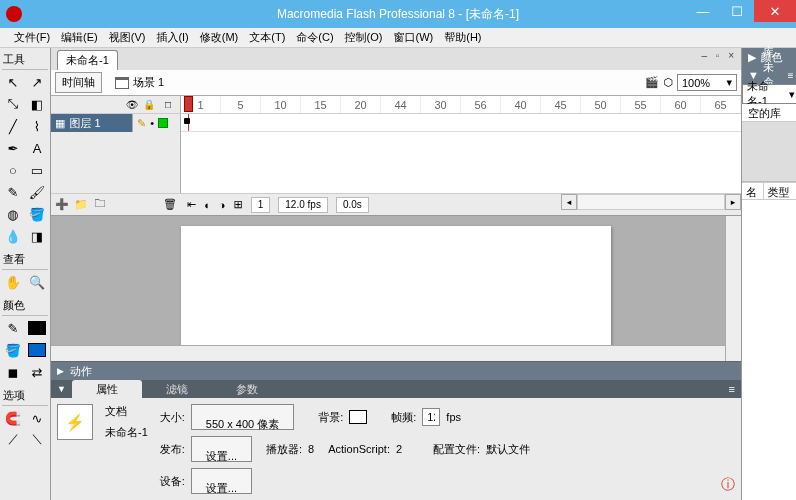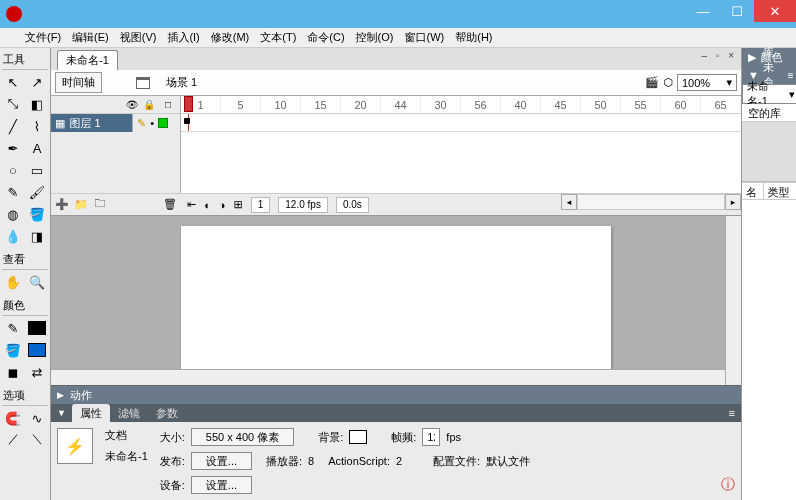--- a/index.html
+++ b/index.html
@@ -5,40 +5,40 @@
 * { box-sizing: border-box; margin: 0; padding: 0; font-family: "Microsoft YaHei", Tahoma, sans-serif; font-size: 11px; }
 body { width: 796px; height: 500px; background: #f0f0f0; overflow: hidden; position: relative; }
 
 .titlebar { height: 28px; background: #5bb5e8; display: flex; align-items: center; justify-content: center; position: relative; }
 .titlebar .logo { position: absolute; left: 6px; width: 16px; height: 16px; background: #cc0000; border-radius: 50%; }
 .titlebar .title { color: #fff; font-size: 12px; }
 .titlebar .wincontrols { position: absolute; right: 0; top: 0; display: flex; }
 .titlebar .wincontrols div { width: 34px; height: 22px; color: #fff; display: flex; align-items: center; justify-content: center; font-size: 13px; }
 .titlebar .wincontrols .close { background: #e04040; width: 42px; }
 
-.menubar { height: 20px; background: #f0f0f0; border-bottom: 1px solid #ccc; display: flex; align-items: center; padding: 0 20px; }
+.menubar { height: 20px; background: #f0f0f0; border-bottom: 1px solid #ccc; display: flex; align-items: center; padding: 0 9px; }
 .menubar .mi { margin-right: 1px; padding: 2px 5px; cursor: default; }
 
 .main { display: flex; height: 452px; }
 
 .toolpanel { width: 56px; background: #ebebeb; border-right: 1px solid #999; padding: 2px; }
 .toolpanel .header { font-size: 11px; padding: 2px 1px; color: #000; border-bottom: 1px solid #bbb; margin-bottom: 2px;}
 .toolpanel .grid { display: grid; grid-template-columns: 22px 22px; gap: 2px; justify-content: center; margin-bottom: 4px;}
 .toolpanel .tb { width: 22px; height: 20px; background: #ebebeb; border: 1px solid transparent; display: flex; align-items: center; justify-content: center; font-size: 13px; }
 .swatch { width: 18px; height: 14px; border: 1px solid #000; display: inline-block; }
 
 .center { flex: 1; display: flex; flex-direction: column; background: #fff; }
 
 .doctabs { height: 22px; background: #e0e0e0; display: flex; align-items: flex-end; padding-left: 6px; position: relative;}
 .doctab { background: #fff; border: 1px solid #888; border-bottom: none; padding: 2px 8px; font-size: 11px; border-radius: 3px 3px 0 0;}
 .docwinctrl { position: absolute; right: 4px; top: 2px; font-size: 10px; color: #444; letter-spacing: 3px;}
 
 .timetoolbar { height: 26px; border-bottom: 1px solid #aaa; display: flex; align-items: center; background: #fdfdfd; padding: 0 4px; }
 .tbtn { border: 1px solid #999; background: #f5f5f5; padding: 2px 6px; margin-right: 4px; font-size: 11px; }
-.scenelbl { margin-left: 30px; display: flex; align-items: center; gap: 16px;}
+.scenelbl { margin-left: 9px; display: flex; align-items: center; gap: 4px;}
 .sceneicon { width: 14px; height: 12px; background: #fff; border: 1px solid #666; border-top: 3px solid #666;}
 .timetoolbar .right { margin-left: auto; display: flex; align-items: center; gap: 4px; }
 .zoombox { border: 1px solid #888; background: #fff; padding: 1px 4px; width: 60px; display:flex; justify-content:space-between; align-items:center;}
 
 .timeline { height: 120px; border-bottom: 1px solid #999; display: flex; flex-direction: column; background: #fff;}
 .layerhdr { display: flex; height: 18px; border-bottom: 1px solid #ccc; }
 .layercol { width: 130px; background: #ebebeb; border-right: 1px solid #aaa; display: flex; align-items: center; justify-content: flex-end; gap: 6px; padding-right: 6px;}
 .layercol .ic { width: 12px; height: 12px; font-size: 10px; display:flex;align-items:center;justify-content:center;}
 .framescol { flex: 1; position: relative; overflow: hidden; background: #fff;}
 .ruler { height: 18px; border-bottom: 1px solid #ccc; display: flex; font-size: 10px; color: #666; position: relative; background: #fff;}
@@ -60,44 +60,45 @@
 
 .stagewrap { flex: 1; background: #b0b0b0; display: flex; overflow: hidden; position: relative;}
 .stage { background: #fff; margin: 10px auto; width: 430px; height: 150px; box-shadow: 1px 1px 3px rgba(0,0,0,0.3);}
 .stagewrap .vsb { position:absolute; right:0; top:0; bottom:0; width:16px; background:#eee; border-left:1px solid #aaa;}
 .stagewrap .hsb { position:absolute; left:0; right:16px; bottom:0; height:16px; background:#eee; border-top:1px solid #aaa;}
 
 .bottompanels { border-top: 1px solid #666; background: #ebebeb;}
 .panelhdr { height: 18px; background: #6a7a88; color: #fff; display: flex; align-items: center; padding: 0 6px; gap: 6px;}
 .panelhdr .arrow { font-size: 9px; }
 .propstabs { height: 18px; background: #555f68; display: flex; align-items: center; }
-.proptab { padding: 2px 8px; color: #ddd; font-size: 11px;}
+.proptab { padding: 2px 24px; color: #ddd; font-size: 11px;}
 .proptab.active { background: #ebebeb; color: #000; border-radius: 3px 3px 0 0;}
 .propsbody { padding: 6px; display: flex; gap: 12px; background:#ebebeb;}
 .docicon { width: 36px; height: 36px; background: #fff; border: 1px solid #888; display:flex; align-items:center; justify-content:center; font-size:16px; color:#c33;}
 .propcol { display:flex; flex-direction:column; gap:6px; font-size:11px;}
 .proprow { display:flex; align-items:center; gap:6px;}
 .propinput { border:1px solid #888; background:#fff; padding:1px 4px; height:18px; font-size:11px;}
-.propbtn { border:1px solid #888; background:#f5f5f5; padding:0 14px; height:18px; font-size:11px;}
+.propbtn { border:1px solid #888; background:#f5f5f5; padding:12px 14px; height:18px; font-size:11px;}
 
 .rightdock { width: 160px; background: #ebebeb; border-left: 1px solid #999; display: flex; flex-direction: column;}
 .rpanelhdr { height: 18px; background: #6a7a88; color: #fff; display: flex; align-items: center; padding: 0 6px; font-size: 11px; gap:4px;}
 .rpanelhdr .menuic { margin-left: auto; font-size: 10px;}
 .libselect { height: 20px; background: #fff; border: 1px solid #888; margin: 0; padding: 2px 4px; display:flex; align-items:center; justify-content:space-between;}
 .libempty { height: 18px; padding: 2px 6px; background: #fff; border-bottom: 1px solid #ccc;}
 .libpreview { height: 60px; background: #ddd; border-bottom:1px solid #bbb;}
 .libcols { display:flex; height: 18px; background: #fff; border-bottom: 1px solid #ccc; border-top:1px solid #ccc;}
 .libcols div { padding: 2px 4px; border-right: 1px solid #ccc; flex:1;}
 .liblist { flex: 1; background: #fff;}
 </style>
 </head>
 <body>
 
 <div class="titlebar">
   <div class="logo"></div>
+  <div class="title">Macromedia Flash Professional 8 - [未命名-1]</div>
   <div class="wincontrols">
     <div>—</div>
     <div>☐</div>
     <div class="close">✕</div>
   </div>
 </div>
 
 <div class="menubar">
   <div class="mi">文件(F)</div>
   <div class="mi">编辑(E)</div>

